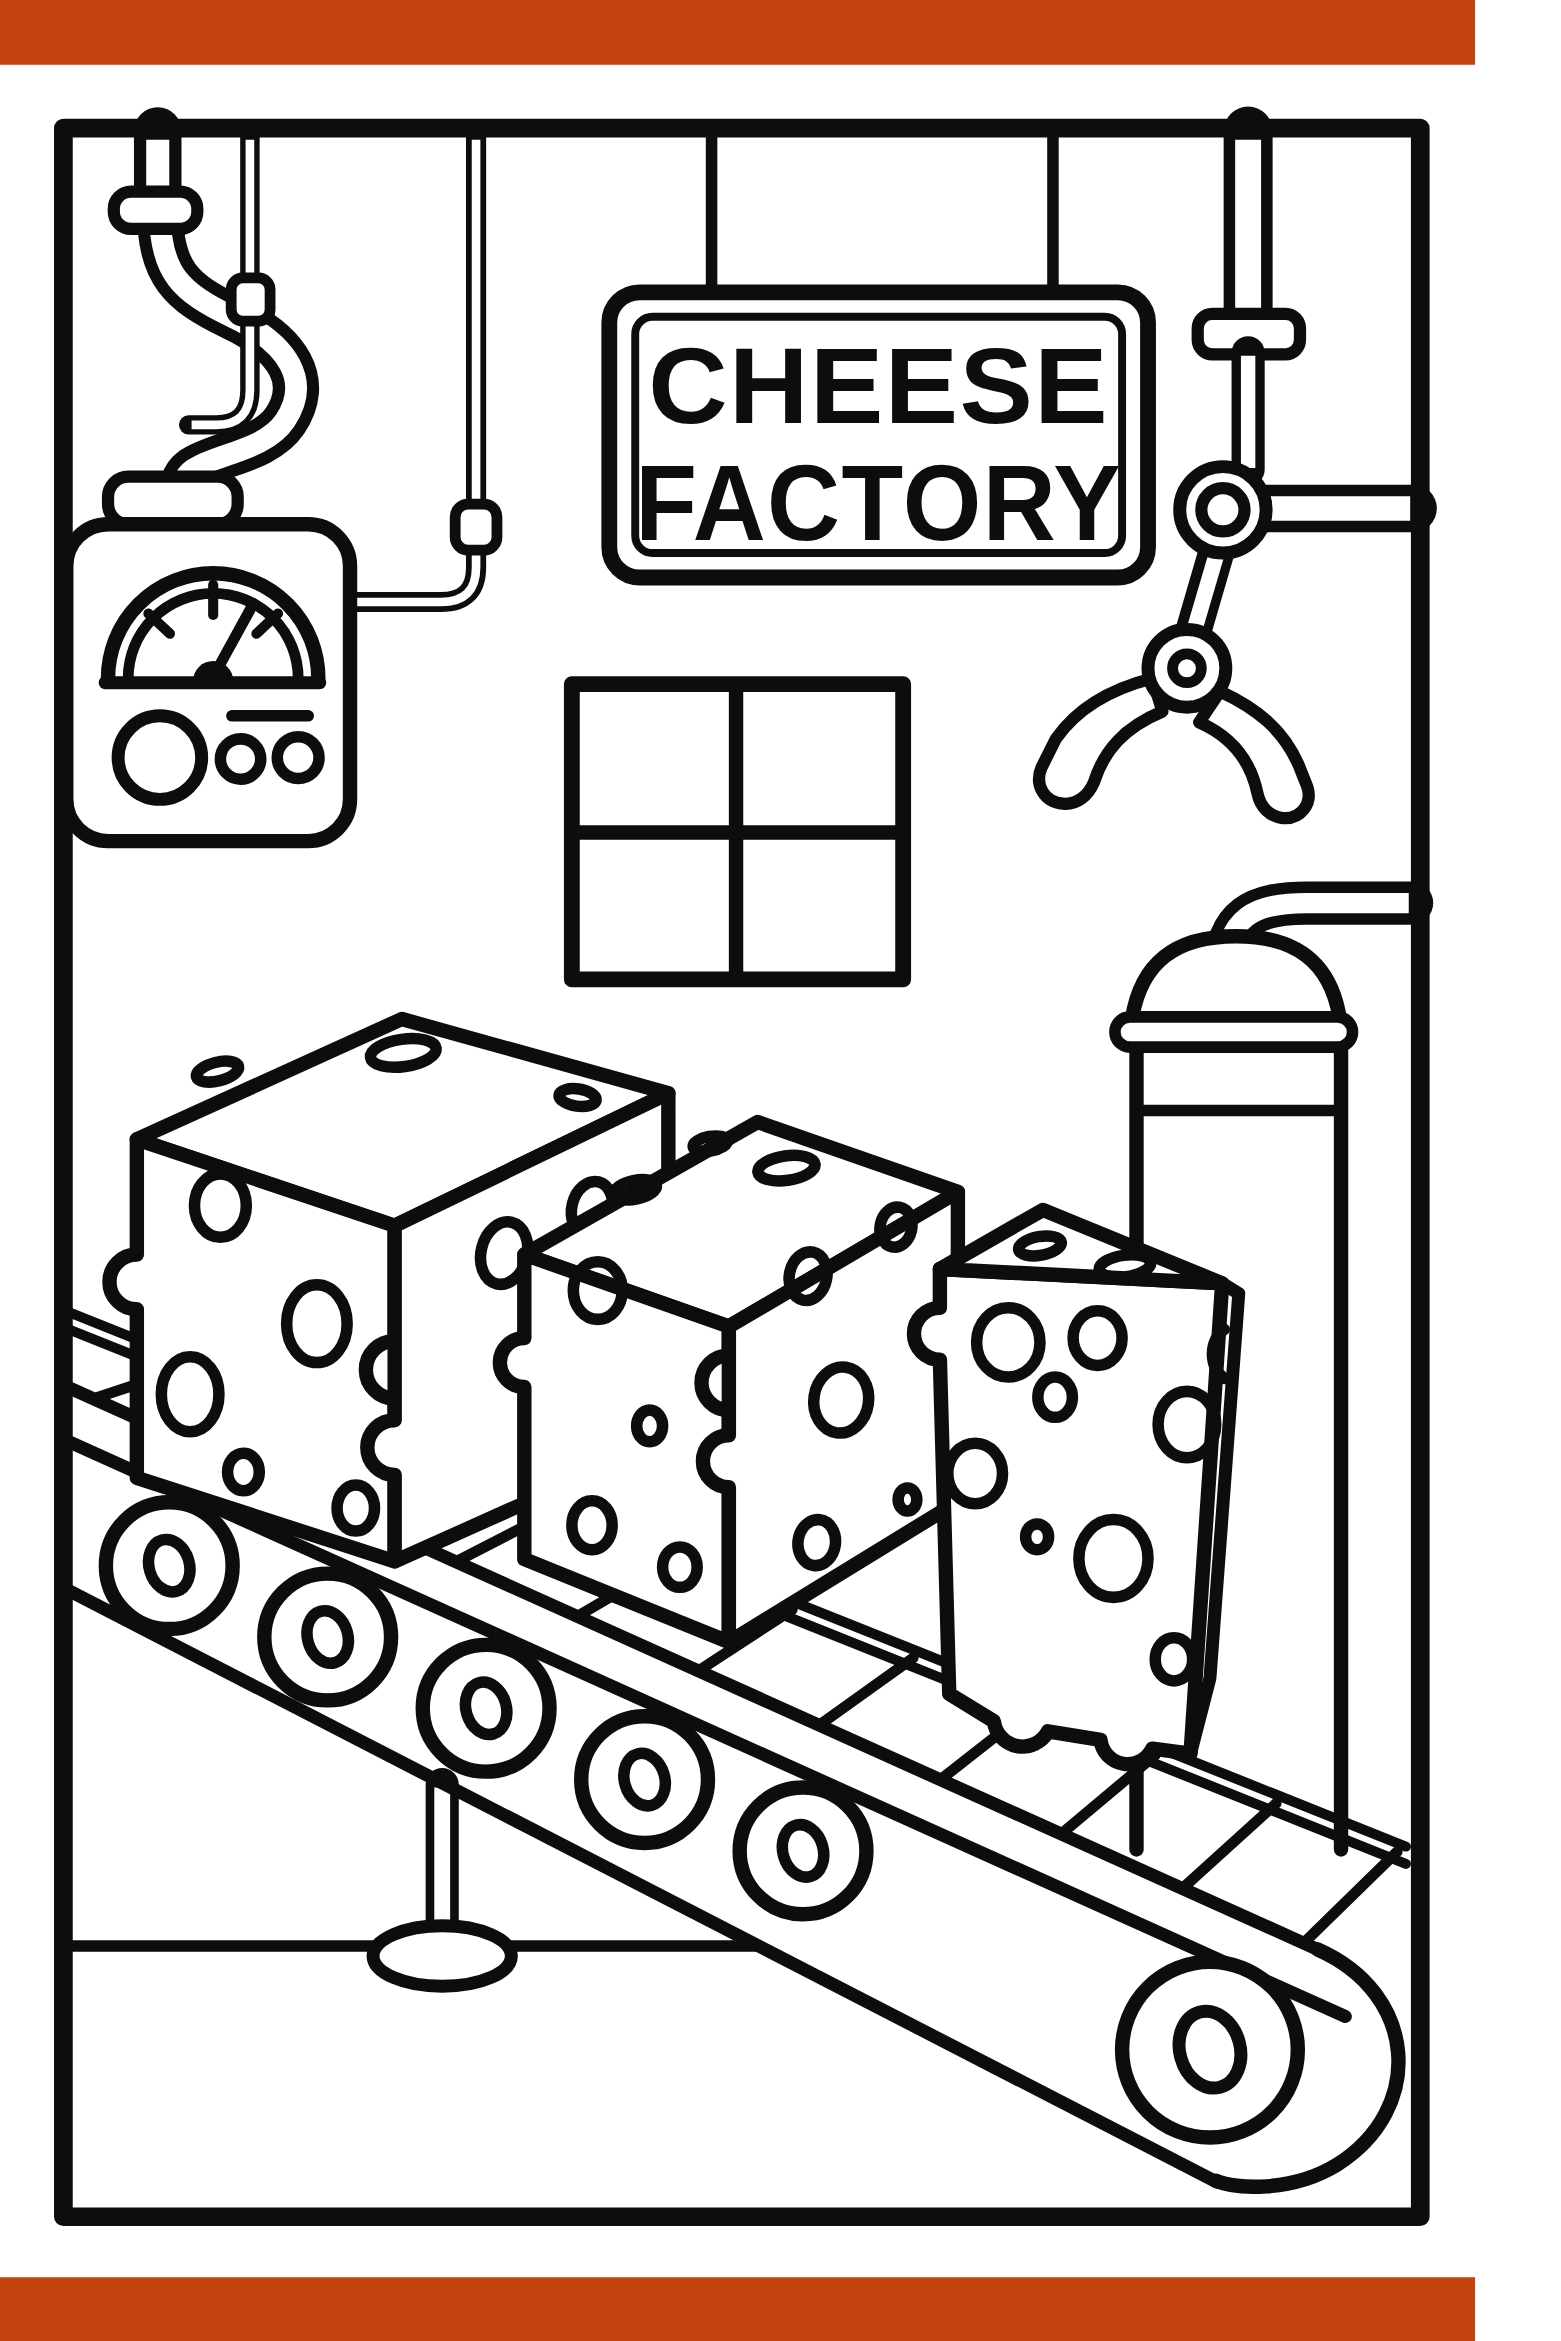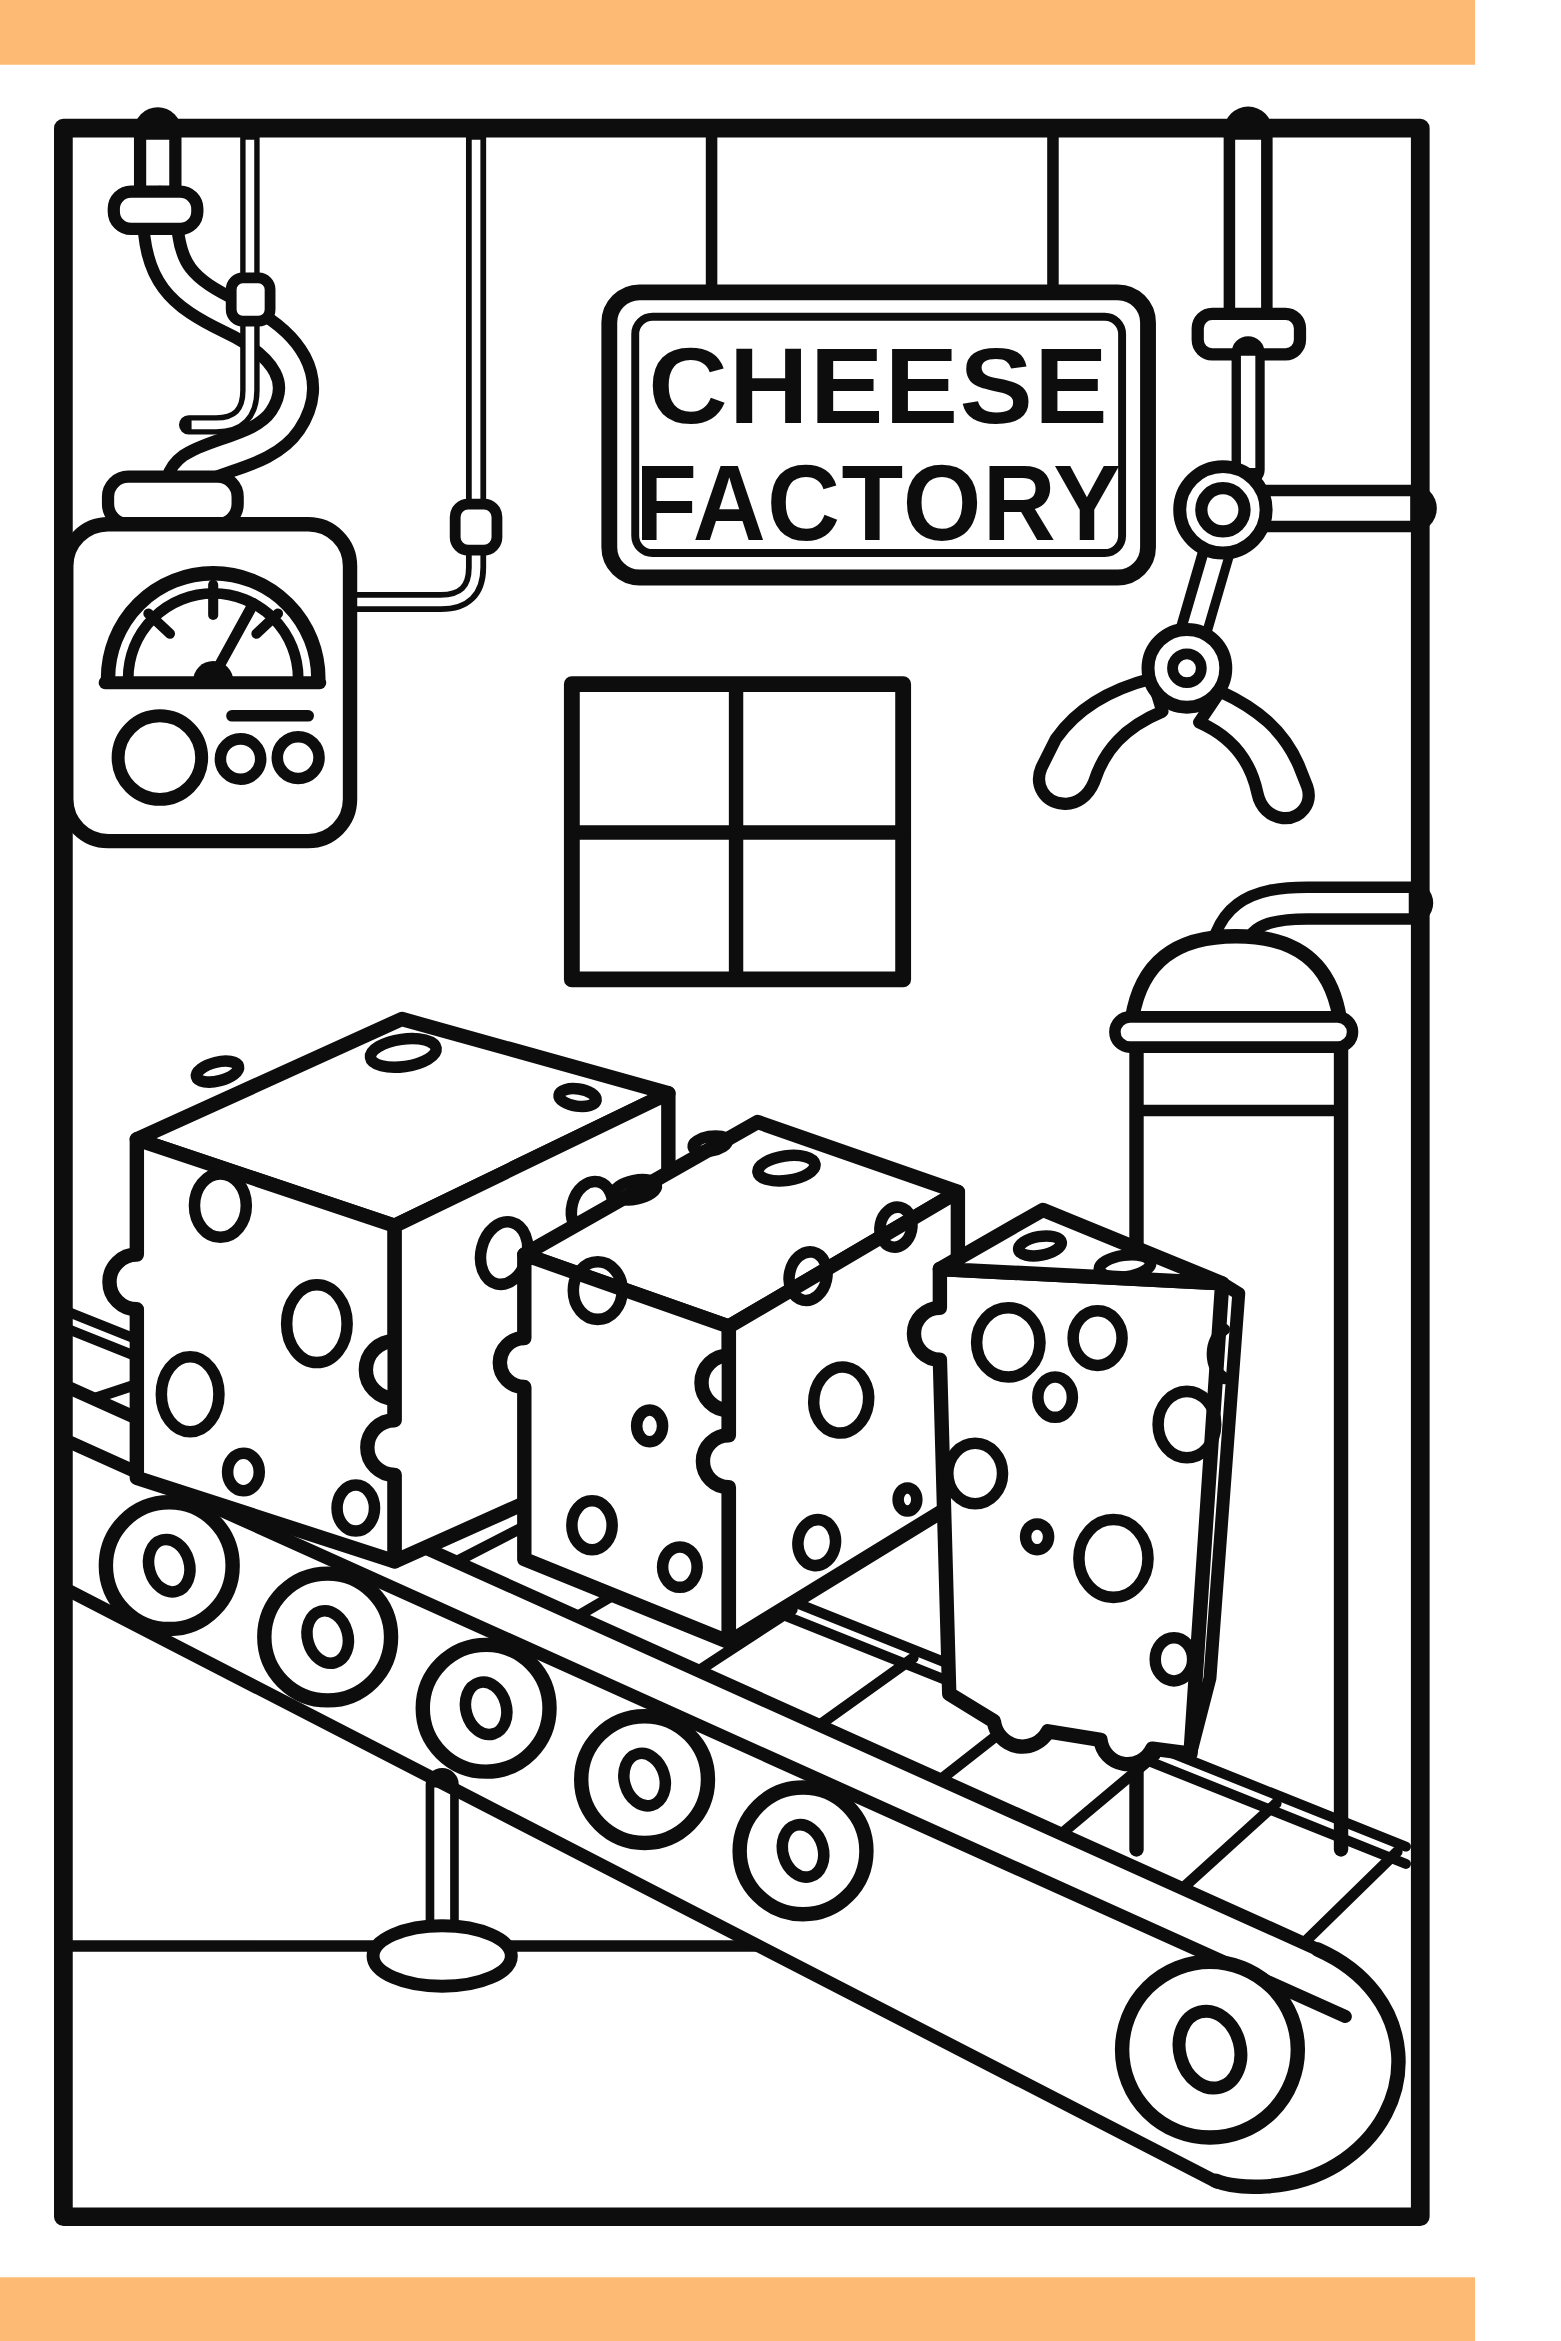--- a/index.html
+++ b/index.html
@@ -1,16 +1,16 @@
 <!DOCTYPE html>
 <html style="font-size:12.2px"><head>
 <meta charset="utf-8">
 <style>
   html,body{margin:0;padding:0;background:#ffffff;}
-  .page{width:1475px;height:2342px;position:relative;background:#fdba74;
+  .page{width:1475px;height:2342px;position:relative;background:#c2410c;
         font-family:"Liberation Sans", sans-serif;}
   svg{display:block;width:100%;height:100%;}
   .ink{stroke:#0d0d0d;fill:none;stroke-linecap:round;stroke-linejoin:round;}
   .fillw{fill:#ffffff;}
   .fillink{fill:#0d0d0d;stroke:none;}
   .white{stroke:#ffffff;fill:none;stroke-linecap:butt;}
   text.signtext{fill:#0d0d0d;font-weight:700;font-family:"Liberation Sans",sans-serif;
         text-anchor:middle;letter-spacing:2px;}
 </style>
 </head>

